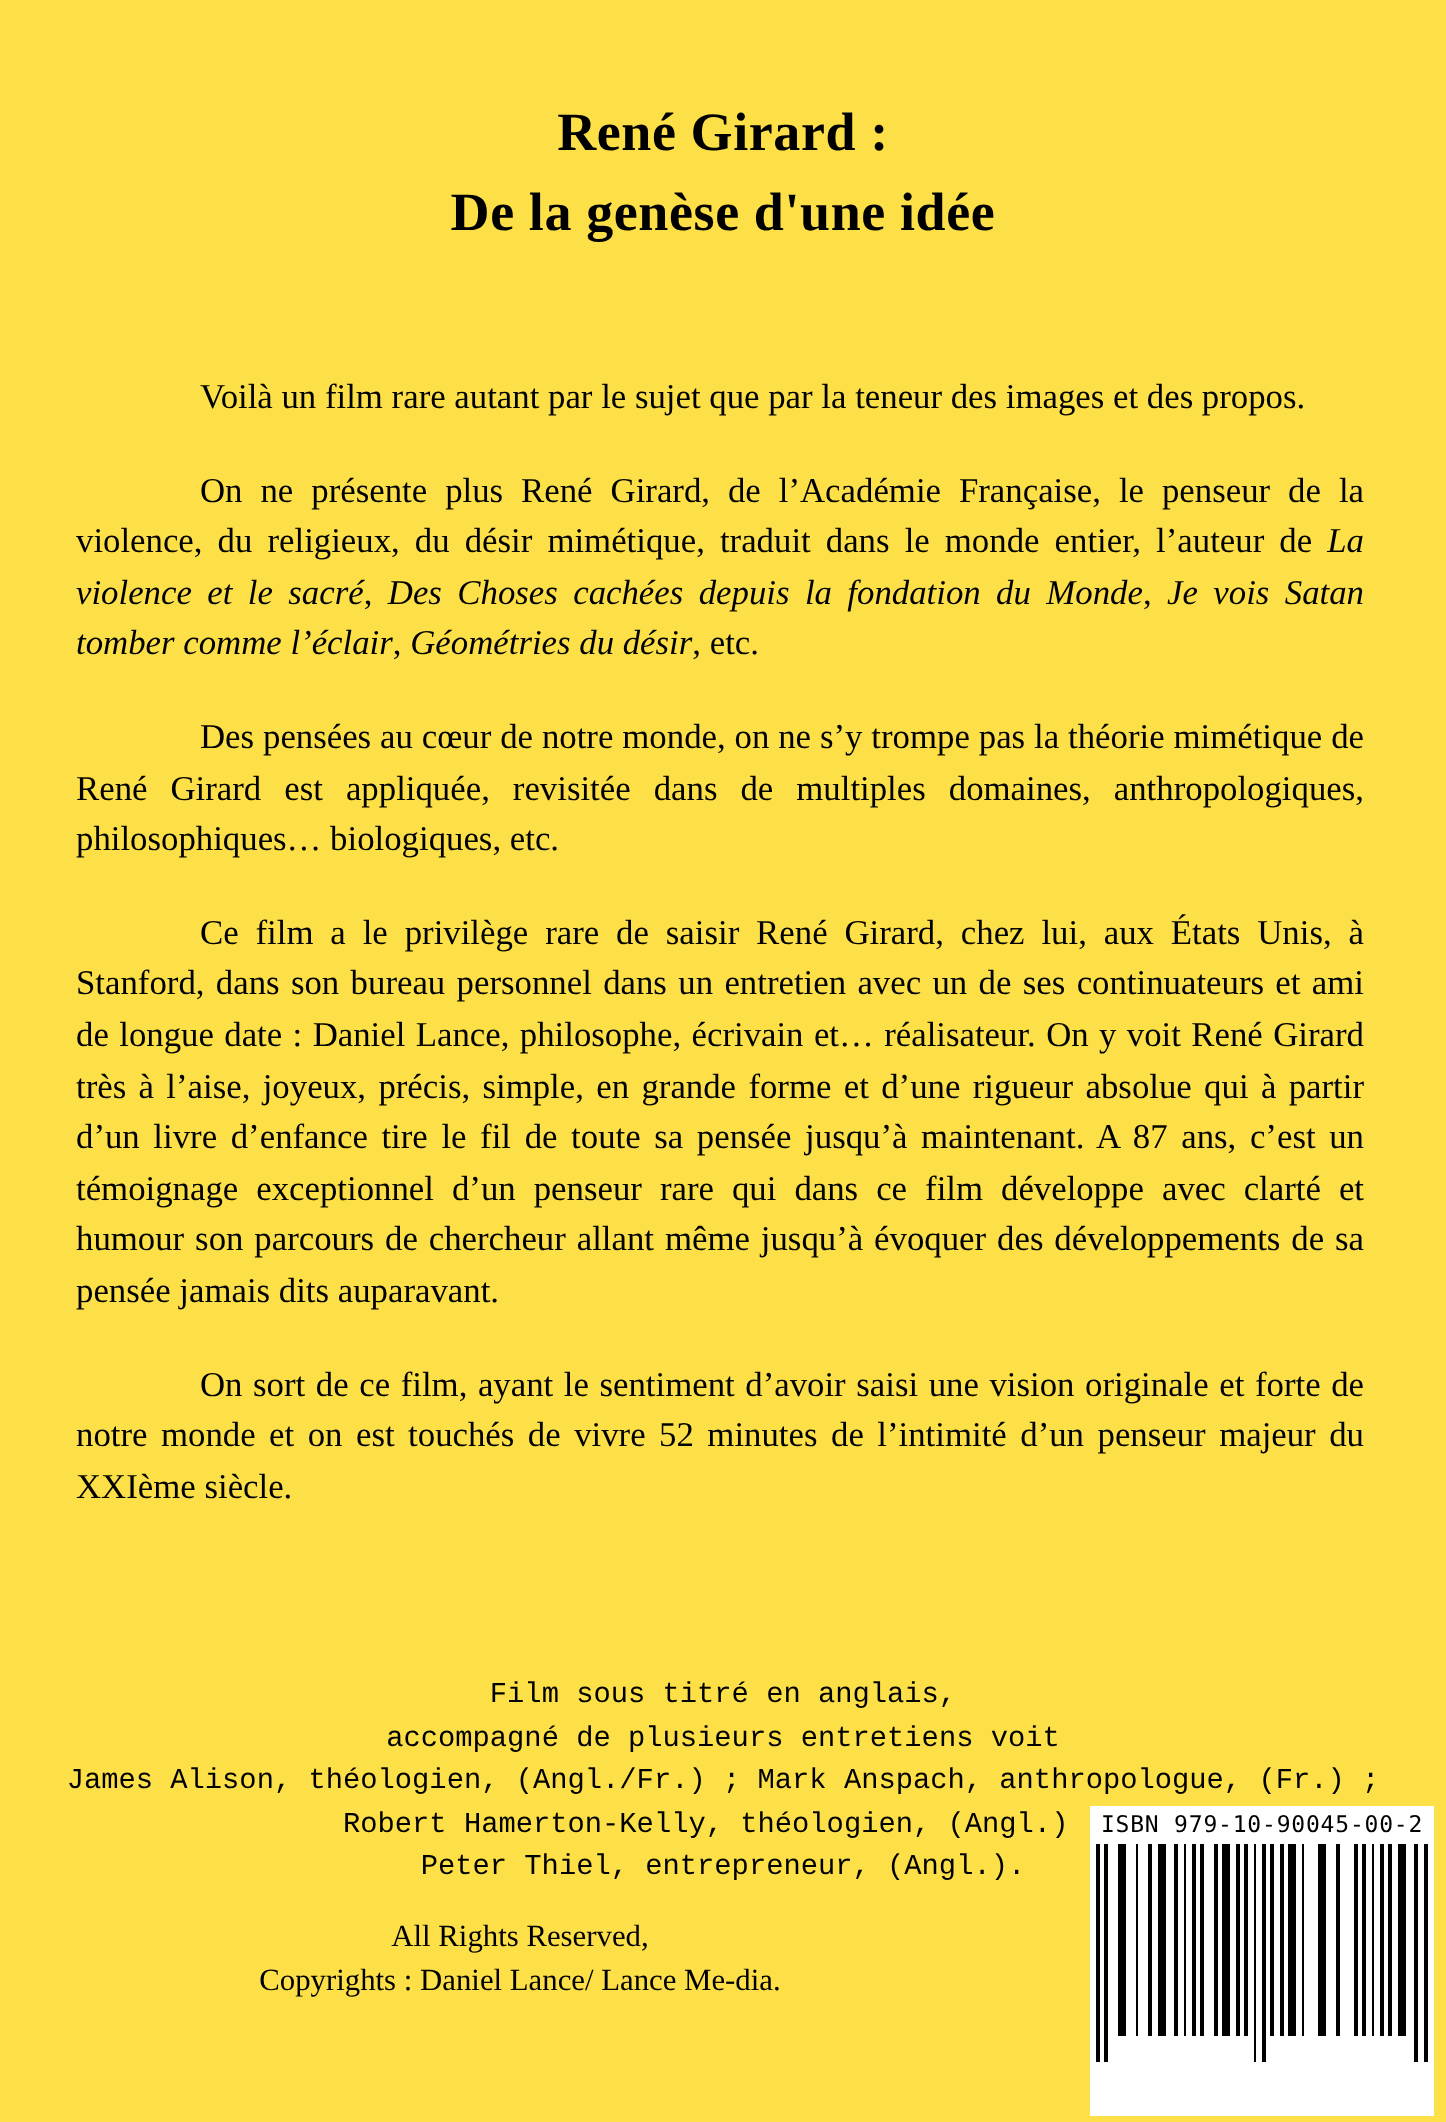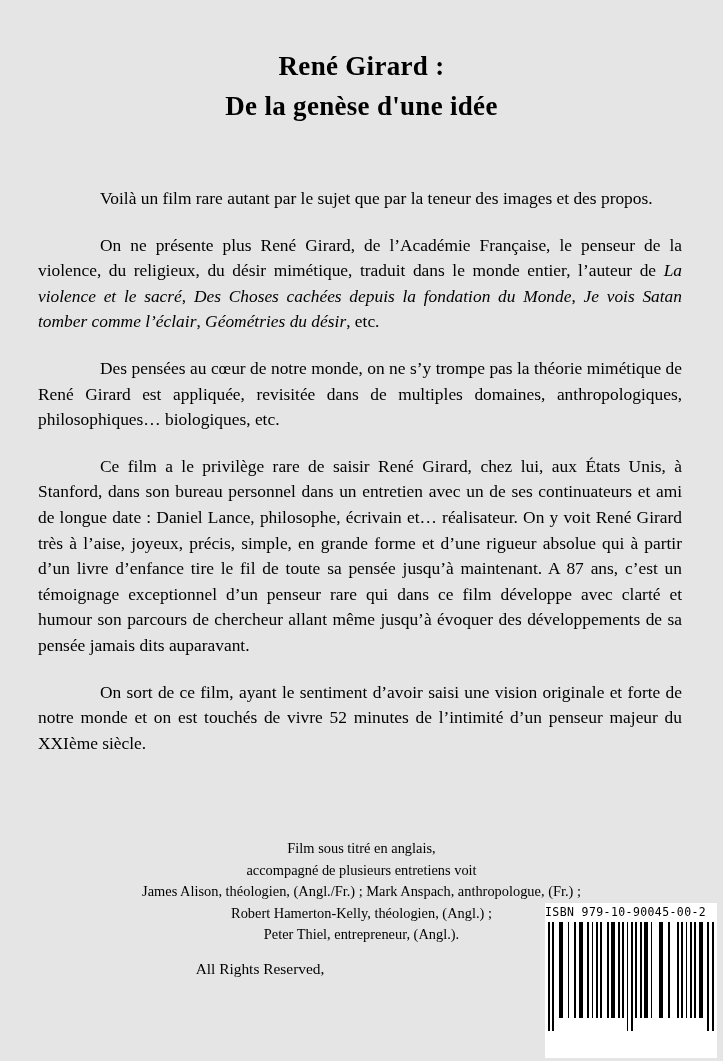--- a/index.html
+++ b/index.html
@@ -5,21 +5,21 @@
   html, body {
     margin: 0;
     padding: 0;
     background: #ffffff;
   }
 
   .page {
     position: relative;
     width: 723px;
     height: 1061px;
-    background: #e5e5e5;
+    background: #fde047;
     overflow: hidden;
     font-family: "Liberation Serif", "DejaVu Serif", serif;
     color: #000000;
   }
 
   
   .title-block {
     position: absolute;
     left: 0;
     top: 46px;
@@ -55,20 +55,21 @@
 
   
   .credits {
     position: absolute;
     left: 0;
     top: 838px;
     width: 723px;
     text-align: center;
     font-size: 14.4px;
     line-height: 21.5px;
+    font-family: Liberation Mono, monospace;
   }
 
   
   .rights {
     position: absolute;
     left: 0;
     top: 958px;
     width: 520px;
     text-align: center;
     font-size: 15.4px;
@@ -81,20 +82,21 @@
     left: 545px;
     top: 903px;
     width: 172px;
     height: 155px;
     background: #ffffff;
   }
   .barcode-isbn {
     font-family: "DejaVu Sans Mono", "Liberation Mono", monospace;
     font-size: 11.5px;
     letter-spacing: 0.4px;
+    text-align: center;
     padding-top: 2px;
     white-space: nowrap;
   }
   .barcode-bars {
     position: relative;
     width: 166px;
     height: 96px;
     margin: 3px auto 0 auto;
   }
   .barcode-bars span {
@@ -134,20 +136,21 @@
   <div class="credits">
     <div>Film sous titré en anglais,</div>
     <div>accompagné de plusieurs entretiens voit</div>
     <div>James Alison, théologien, (Angl./Fr.) ; Mark Anspach, anthropologue,  (Fr.) ;</div>
     <div>Robert Hamerton-Kelly, théologien, (Angl.) ;</div>
     <div>Peter Thiel, entrepreneur, (Angl.).</div>
   </div>
 
   <div class="rights">
     <div>All Rights Reserved,</div>
+    <div>Copyrights : Daniel Lance/ Lance Me-dia.</div>
   </div>
 
   <div class="barcode-area">
     <div class="barcode-isbn">ISBN 979-10-90045-00-2</div>
     <div class="barcode-bars">
         <span class="guard" style="left: 0px; width: 1.78421px; background: rgb(0, 0, 0);"></span>
         <span class="guard" style="left: 4.36842px; width: 1.78421px; background: rgb(0, 0, 0);"></span>
         <span style="left: 10.9211px; width: 3.96842px; background: rgb(0, 0, 0);"></span>
         <span style="left: 19.6579px; width: 1.78421px; background: rgb(0, 0, 0);"></span>
         <span style="left: 26.2105px; width: 1.78421px; background: rgb(0, 0, 0);"></span>

